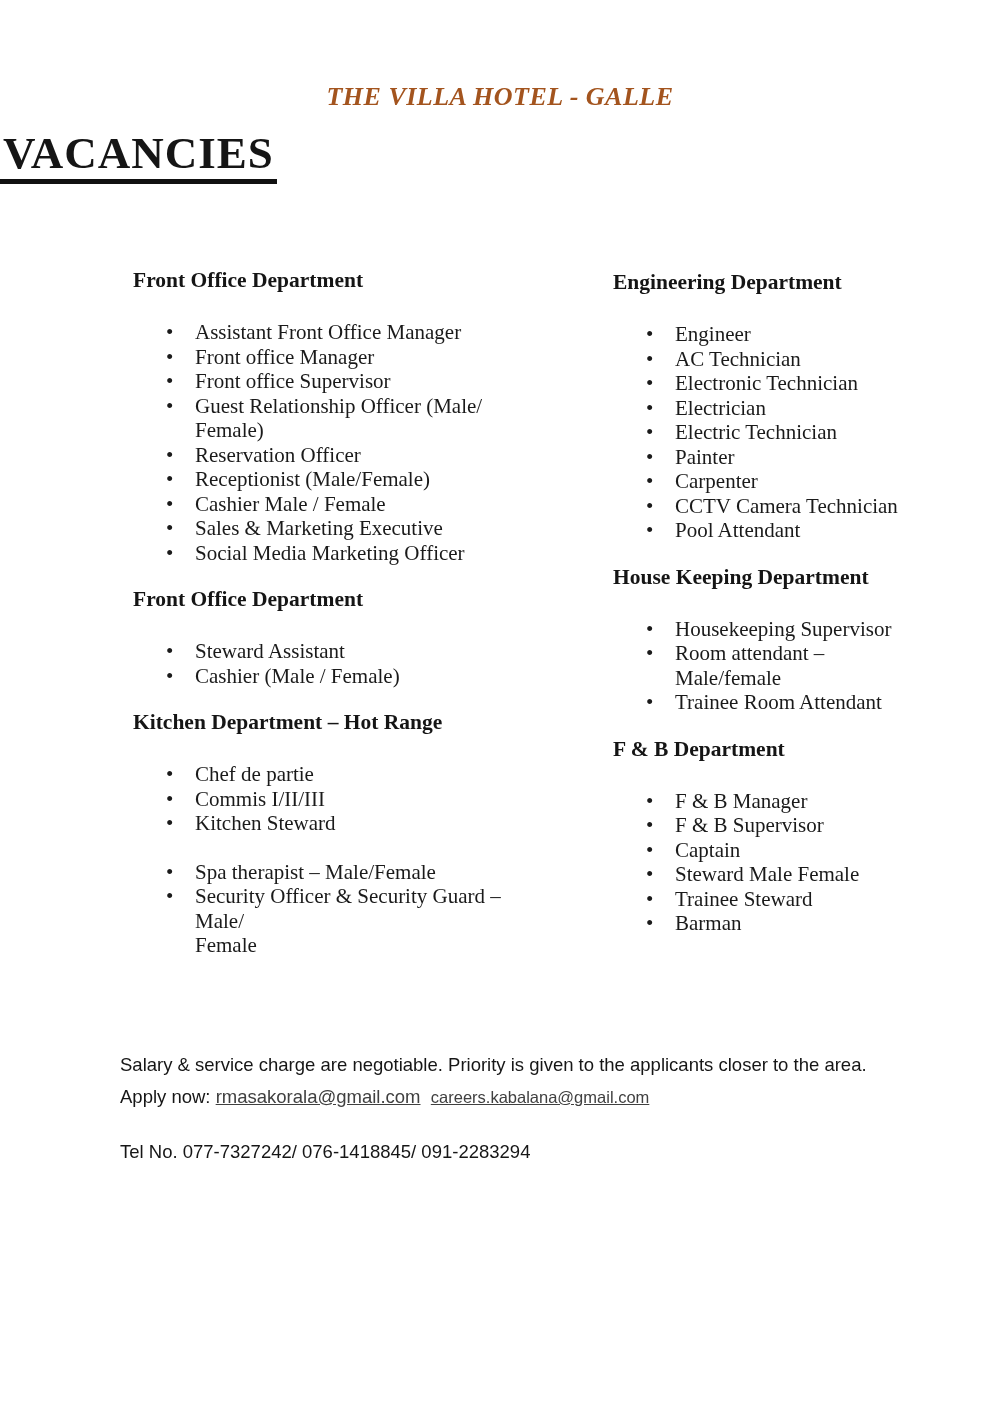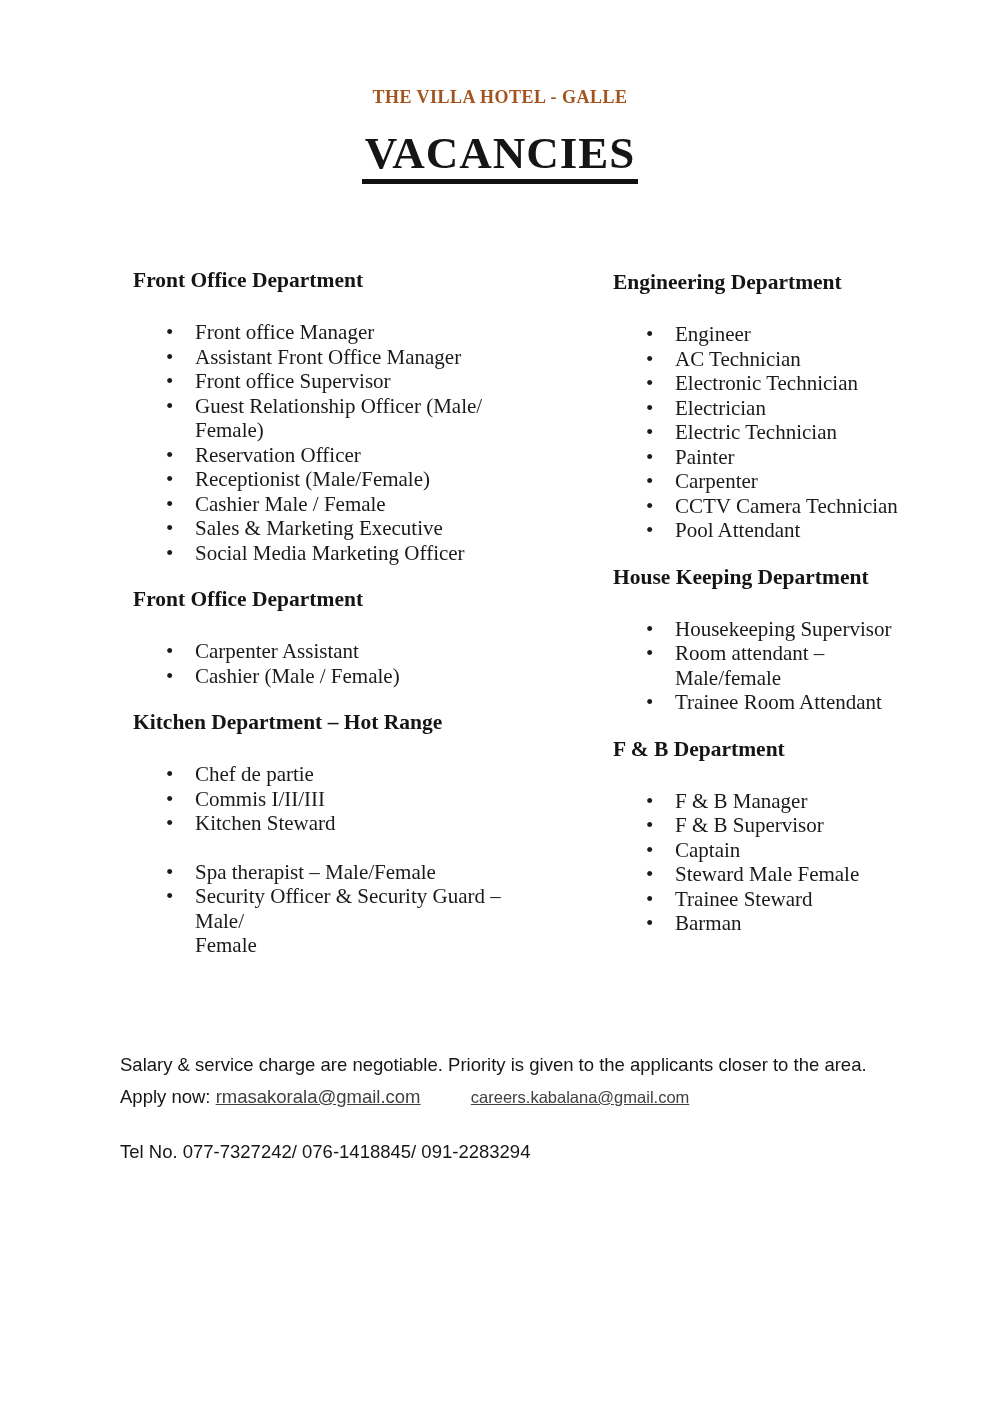--- a/index.html
+++ b/index.html
@@ -10,27 +10,28 @@
     color:#1a1a1a;
     position:relative;
     overflow:hidden;
   }
   .page{position:absolute;inset:0;}
 
   
   .brand{
     position:absolute;top:82px;left:0;width:1000px;
     text-align:center;
-    font-weight:bold;font-size:18px;line-height:30px;
+    font-weight:bold;font-size:26px;line-height:30px;
     color:#a3541e;
     letter-spacing:.5px;
+    font-style:italic;
   }
   .title-wrap{
     position:absolute;top:128px;left:0;width:1000px;
-    text-align:center;margin:0;
+    text-align:left;margin:0;
   }
   .title-text{
     display:inline-block;
     font-weight:bold;font-size:45px;line-height:50px;
     color:#151515;
     border-bottom:5px solid #111;
     padding:0 3px 1px 3px;
     letter-spacing:1px;
   }
 
@@ -71,58 +72,58 @@
   }
   .footer .note{
     font-size:18.5px;line-height:26px;margin:0;
   }
   .footer .apply-line{
     font-size:18.5px;line-height:26px;margin:6px 0 0 0;
   }
   .footer a{
     color:#404040;text-decoration:underline;
   }
-  .footer .email-secondary{font-size:16.5px;margin-left:40px;}
+  .footer .email-secondary{font-size:16.5px;}
   .footer .tel{
     font-size:18.5px;line-height:26px;margin:29px 0 16px 0;
   }
 </style>
 </head>
 <body>
 
 <div class="page">
 
   <div class="brand">THE VILLA HOTEL - GALLE</div>
 
   <div class="title-wrap">
     <span class="title-text">VACANCIES</span>
   </div>
 
   <div class="col col-left">
 
     <section>
       <h3>Front Office Department</h3>
       <ul>
+        <li>Assistant Front Office Manager</li>
         <li>Front office Manager</li>
-        <li>Assistant Front Office Manager</li>
         <li>Front office Supervisor</li>
         <li>Guest Relationship Officer (Male/
 Female)</li>
         <li>Reservation Officer</li>
         <li>Receptionist (Male/Female)</li>
         <li>Cashier Male / Female</li>
         <li>Sales &amp; Marketing Executive</li>
         <li>Social Media Marketing Officer</li>
       </ul>
     </section>
 
     <section>
       <h3>Front Office Department</h3>
       <ul>
-        <li>Carpenter Assistant</li>
+        <li>Steward Assistant</li>
         <li>Cashier (Male / Female)</li>
       </ul>
     </section>
 
     <section>
       <h3>Kitchen Department – Hot Range</h3>
       <ul>
         <li>Chef de partie</li>
         <li>Commis I/II/III</li>
         <li>Kitchen Steward</li>

